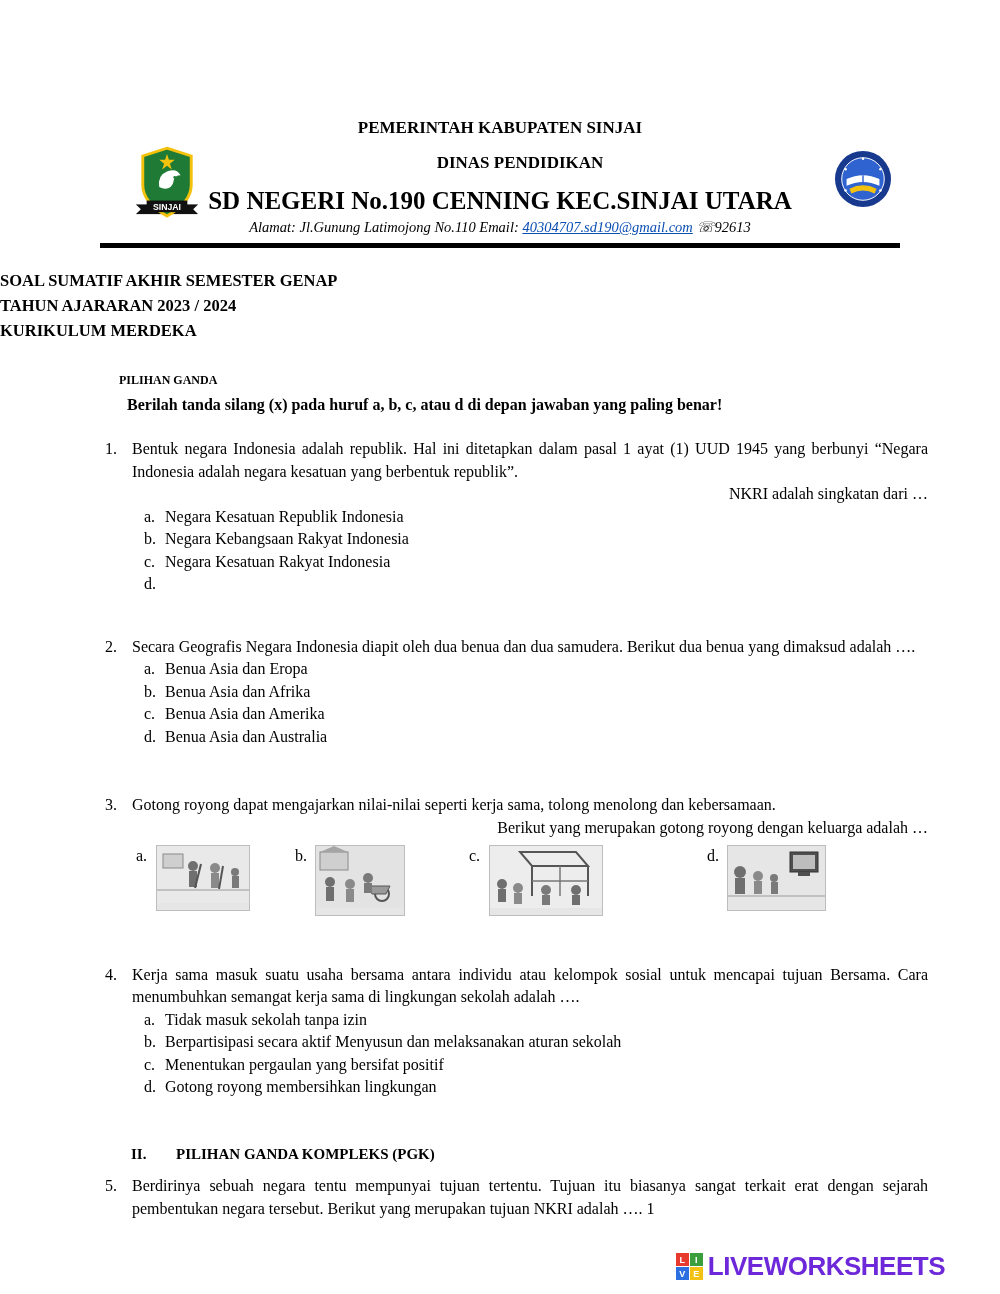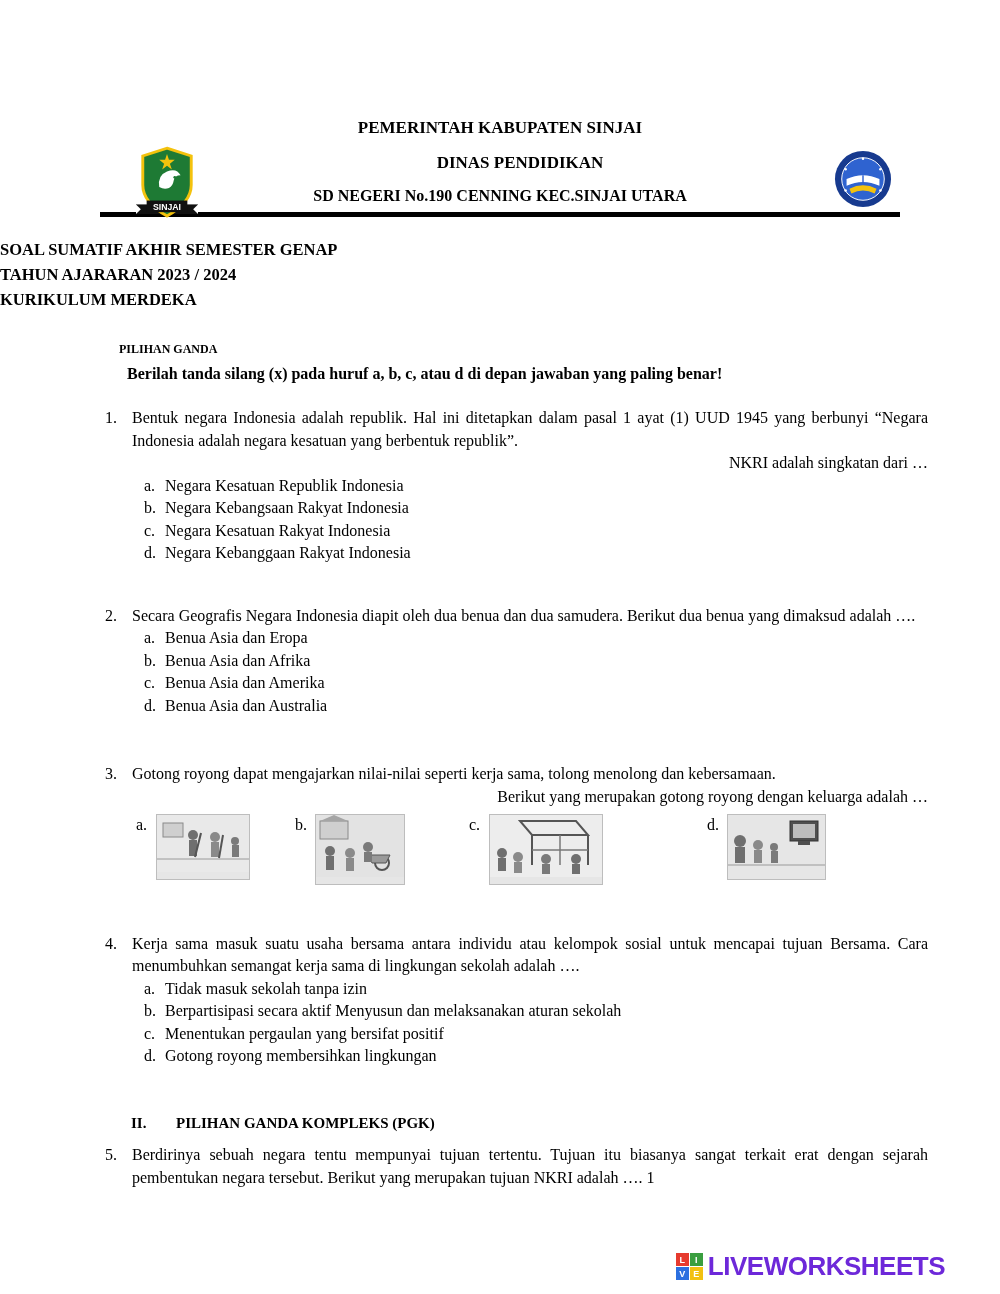--- a/index.html
+++ b/index.html
@@ -12,21 +12,21 @@
     background: #ffffff;
     color: #000;
     font-family: "Liberation Serif", serif;
     overflow: hidden;
   }
 
   
   .letterhead { position: relative; padding-top: 118px; text-align: center; }
   .lh1 { font-size: 17px; font-weight: bold; margin-bottom: 15px; }
   .lh2 { font-size: 17px; font-weight: bold; margin-bottom: 14px; padding-left: 40px; }
-  .lh3 { font-size: 16px; font-weight: bold; margin-bottom: 4px; }
+  .lh3 { font-size: 25px; font-weight: bold; margin-bottom: 4px; }
   .lh4 { font-size: 14.5px; font-style: italic; }
   .lh4 a { color: #0b4fb3; text-decoration: underline; }
   .logo-left  { position: absolute; left: 136px; top: 146px; }
   .logo-right { position: absolute; right: 108px; top: 150px; }
   .rule { height: 5px; background: #000; margin: 7px 100px 0 100px; }
 
   
   .exam-title { text-align: left; margin-top: 20px; font-weight: bold; font-size: 16.5px; line-height: 25px; }
 
   
@@ -104,20 +104,24 @@
         <circle cx="48" cy="42" r="1.3" fill="#fff"></circle>
         <path d="M13 30 Q30 22 47 30 L47 37 Q30 29 13 37 Z" fill="#ffffff"></path>
         <path d="M30 26 L30 33" stroke="#2f63d0" stroke-width="1.5"></path>
         <path d="M16 40 Q30 33 44 40 L42 45 Q30 39 18 45 Z" fill="#f4c20d"></path>
       </svg>
     </div>
 
     <div class="lh1">PEMERINTAH KABUPATEN SINJAI</div>
     <div class="lh2">DINAS PENDIDIKAN</div>
     <div class="lh3">SD NEGERI No.190 CENNING KEC.SINJAI UTARA</div>
+    <div class="lh4">
+      <span>Alamat: Jl.Gunung Latimojong No.110 Email: </span><a href="#">40304707.sd190@gmail.com</a>
+      <span>☏</span><span>92613</span>
+    </div>
   </header>
 
   <div class="rule"></div>
 
   <div class="exam-title">
     <div>SOAL  SUMATIF AKHIR SEMESTER GENAP</div>
     <div>TAHUN AJARARAN 2023 / 2024</div>
     <div>KURIKULUM MERDEKA</div>
   </div>
 
@@ -139,21 +143,20 @@
           <div class="option">
             <span class="olet">b.</span>
             <span>Negara Kebangsaan Rakyat Indonesia</span>
           </div>
           <div class="option">
             <span class="olet">c.</span>
             <span>Negara Kesatuan Rakyat Indonesia</span>
           </div>
           <div class="option">
             <span class="olet">d.</span>
-            <span>Negara Kebanggaan Rakyat Indonesia</span>
           </div>
         </div>
       </div>
     </div>
 
     <div class="question q-gap-lg">
       <div class="qnum">2.</div>
       <div class="qbody">
         <p class="qtext">Secara Geografis Negara Indonesia diapit  oleh dua benua dan dua samudera. Berikut dua benua yang dimaksud adalah ….</p>
         <div class="options">

